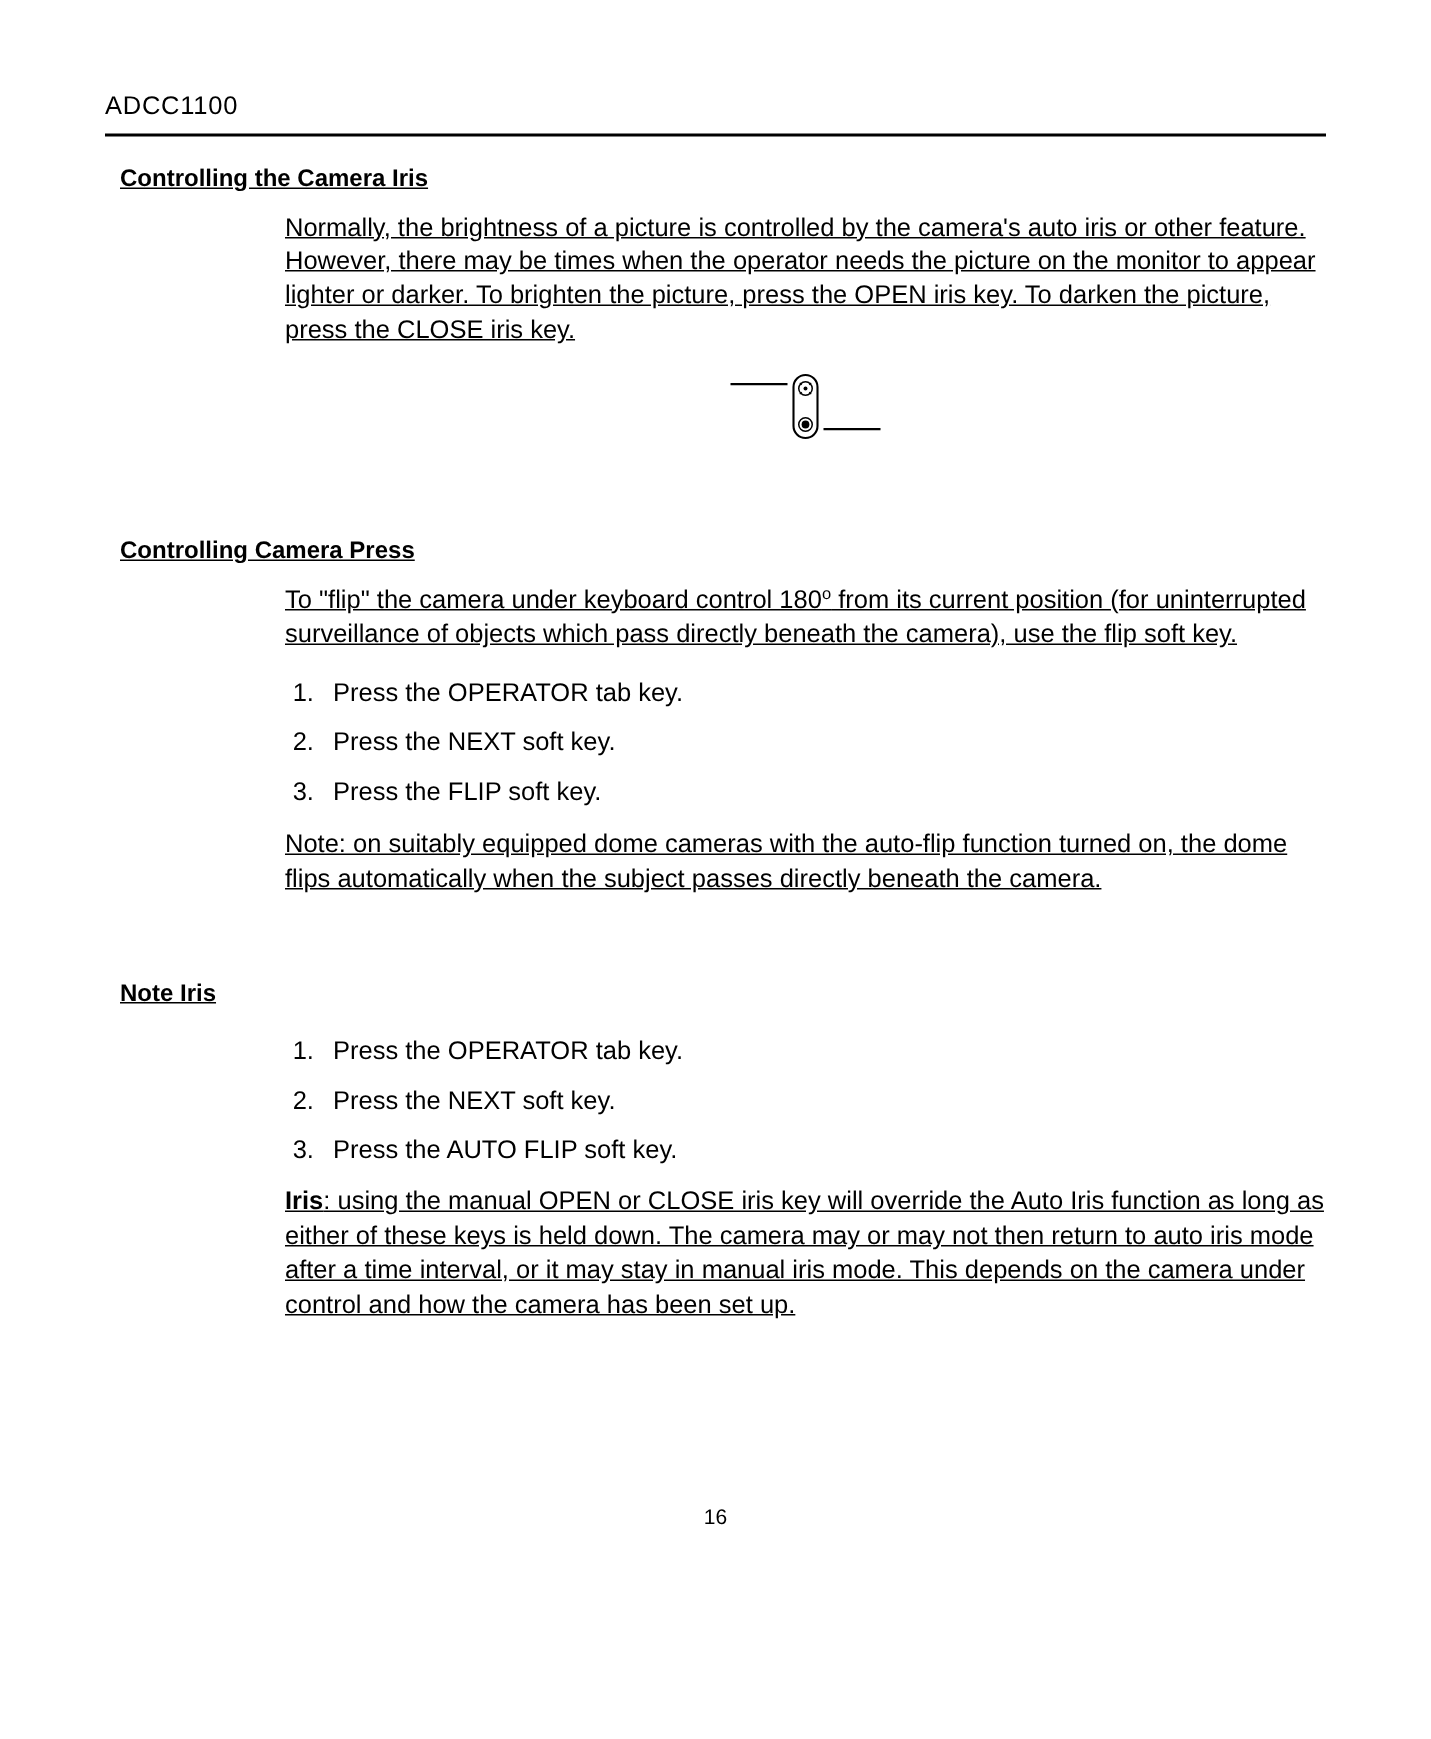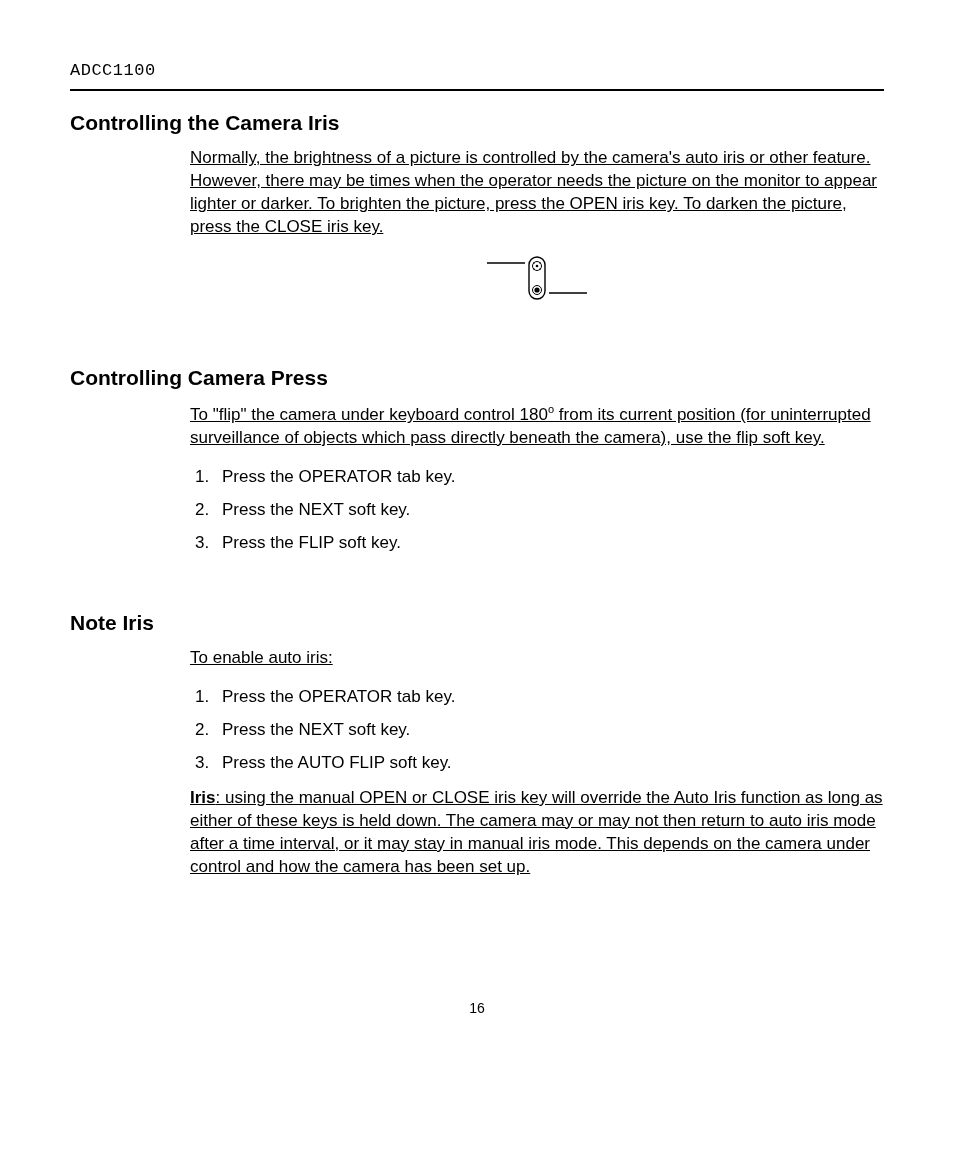--- a/index.html
+++ b/index.html
@@ -13,30 +13,30 @@
     color: #000000;
     padding: 60px 70px 40px 70px;
     box-sizing: border-box;
     font-size: 17px;
     line-height: 1.35;
   }
   .header {
     font-size: 17px;
     letter-spacing: 0.5px;
     margin-bottom: 6px;
-    font-family: Liberation Mono, monospace;
   }
   .rule {
     border-top: 2px solid #000;
     margin-bottom: 18px;
   }
   h2.section {
-    font-size: 21px;
+    font-size: 16px;
     font-weight: bold;
-    margin: 0 0 10px 0;
+    margin: 0 0 10px 10px;
+    text-decoration: underline;
   }
   .body-block {
     margin-left: 120px;
     margin-bottom: 28px;
   }
   .body-block p {
     margin: 0 0 16px 0;
     text-decoration: underline;
   }
   ol.steps {
@@ -95,27 +95,27 @@
 <h2 class="section">Controlling Camera Press</h2>
 <div class="body-block">
   <p>
     <span>To "flip" the camera under keyboard control 180</span><span class="sup">o</span><span> from its current position (for uninterrupted surveillance of objects which pass directly beneath the camera), use the flip soft key.</span>
   </p>
   <ol class="steps">
     <li>Press the OPERATOR tab key.</li>
     <li>Press the NEXT soft key.</li>
     <li>Press the FLIP soft key.</li>
   </ol>
+  <p>Note: on suitably equipped dome cameras with the auto-flip function turned on, the dome flips automatically when the subject passes directly beneath the camera.</p>
 </div>
 
 <div class="sec-gap"></div>
 
 <h2 class="section">Note Iris</h2>
 <div class="body-block">
-  <p>To enable auto iris:</p>
   <ol class="steps">
     <li>Press the OPERATOR tab key.</li>
     <li>Press the NEXT soft key.</li>
     <li>Press the AUTO FLIP soft key.</li>
   </ol>
   <p>
     <b>Iris</b><span>: using the manual OPEN or CLOSE iris key will override the Auto Iris function as long as either of these keys is held down. The camera may or may not then return to auto iris mode after a time interval, or it may stay in manual iris mode. This depends on the camera under control and how the camera has been set up.</span>
   </p>
 </div>
 

